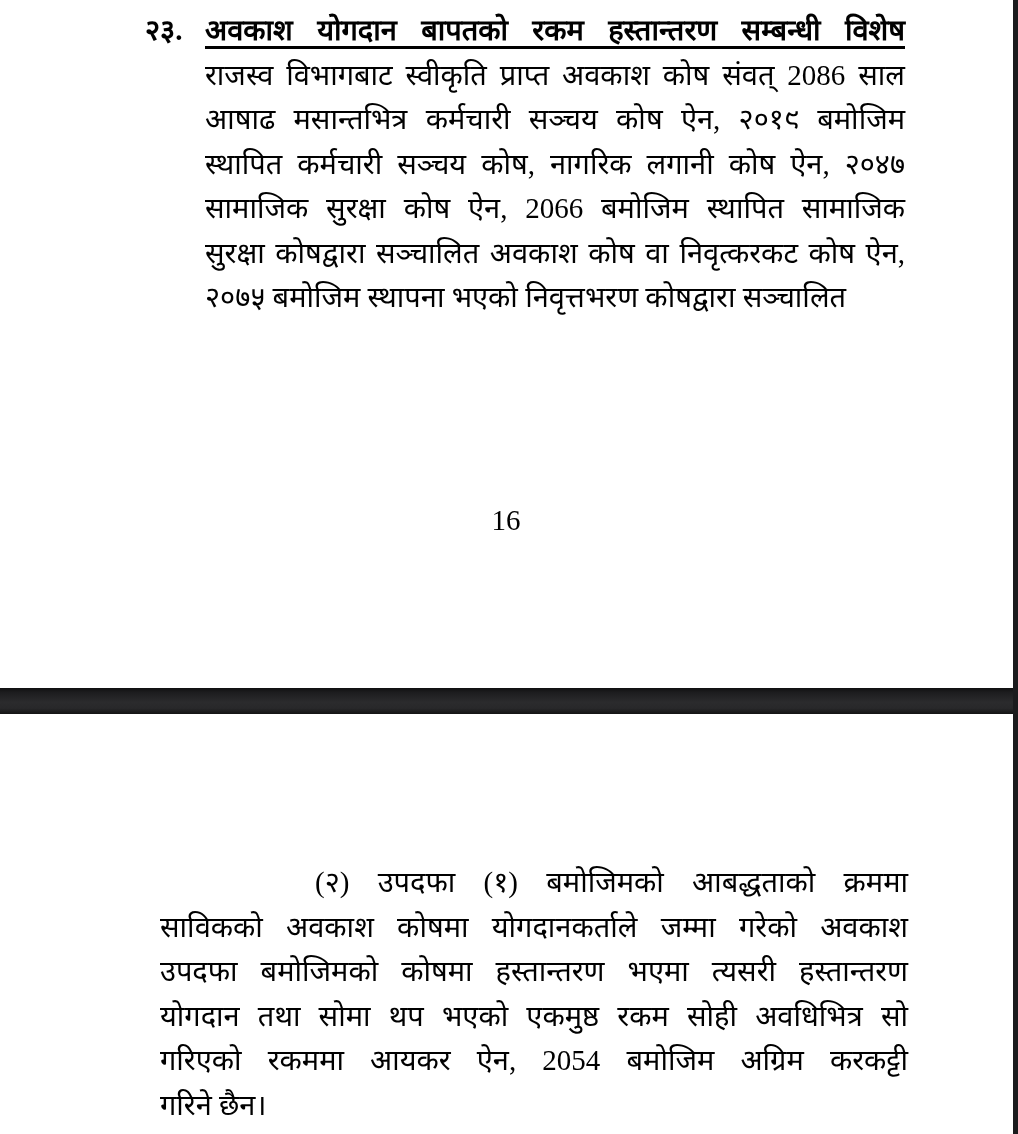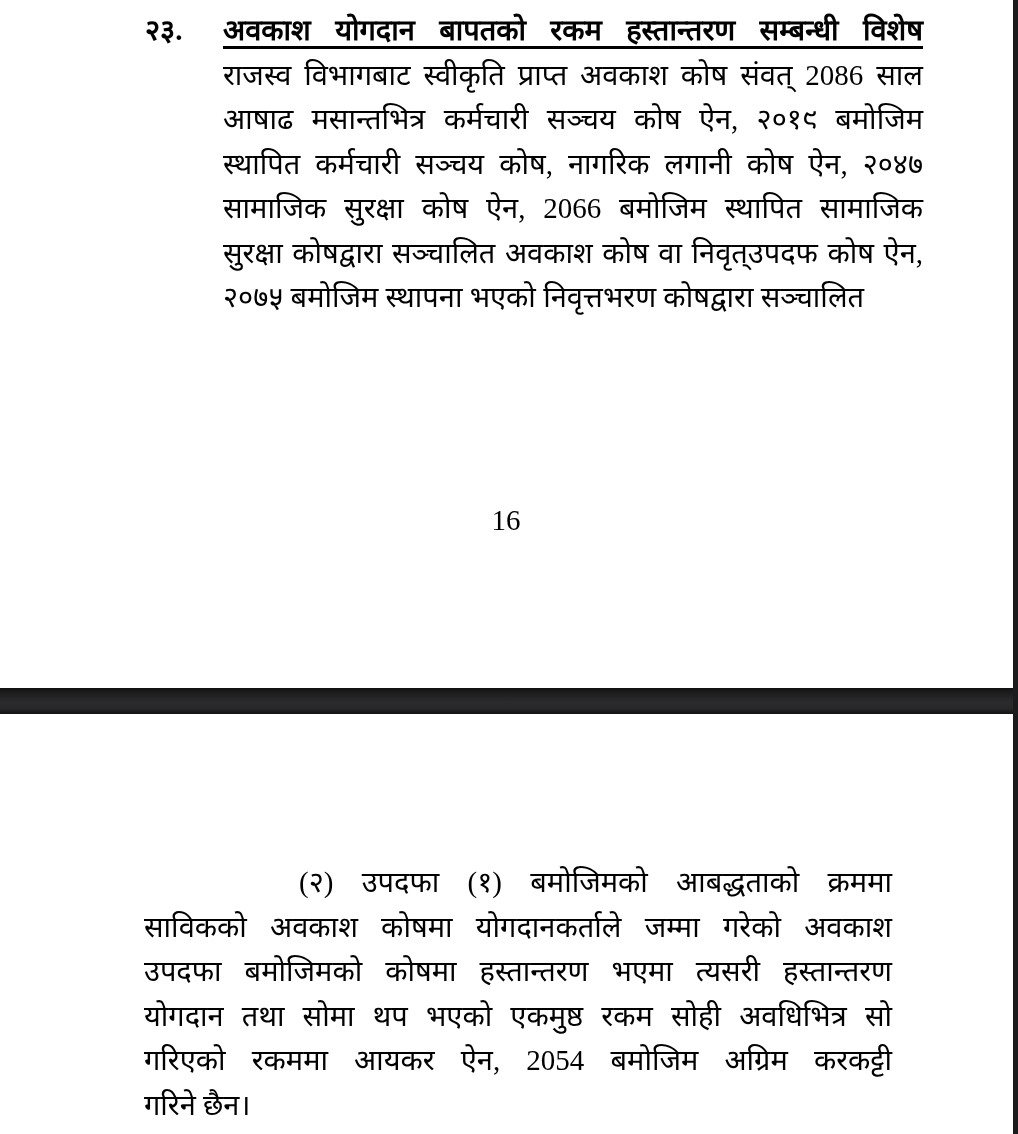--- a/index.html
+++ b/index.html
@@ -33,22 +33,22 @@
     text-underline-offset: 6px;
   }
   #item-number {
     position: absolute;
     left: 113px;
     top: 8px;
     line-height: 44.5px;
     font-weight: 700;
     margin-left: 32px;
   }
-  #para1 { left: 223px; top: 8px;  width: 700px; }
-  #para2 { left: 144px; top: 860px; width: 748px; }
+  #para1 { left: 205px; top: 8px;  width: 700px; }
+  #para2 { left: 160px; top: 860px; width: 748px; }
   #page-number {
     position: absolute;
     left: 0; top: 498px;
     width: 1012px;
     line-height: 44.5px;
     text-align: center;
   }
   #separator-bar {
     position: absolute;
     left: 0; top: 688px;
@@ -68,21 +68,21 @@
 <div id="page">
 
   <div id="item-number">२३.</div>
 
   <div id="para1" class="para">
     <div class="line"><span class="seg-bold">अवकाश योगदान बापतको रकम हस्तान्तरण सम्बन्धी विशेष</span><span></span></div>
     <div class="line"><span>राजस्व विभागबाट स्वीकृति प्राप्त अवकाश कोष संवत् 2086 साल</span></div>
     <div class="line"><span>आषाढ मसान्तभित्र कर्मचारी सञ्चय कोष ऐन, २०१९ बमोजिम</span></div>
     <div class="line"><span>स्थापित कर्मचारी सञ्चय कोष, नागरिक लगानी कोष ऐन, २०४७</span></div>
     <div class="line"><span>सामाजिक सुरक्षा कोष ऐन, 2066 बमोजिम स्थापित सामाजिक</span></div>
-    <div class="line"><span>सुरक्षा कोषद्वारा सञ्चालित अवकाश कोष वा निवृत्उपदफ कोष ऐन,</span></div>
+    <div class="line"><span>सुरक्षा कोषद्वारा सञ्चालित अवकाश कोष वा निवृत्करकट कोष ऐन,</span></div>
     <div class="line"><span>२०७५ बमोजिम स्थापना भएको निवृत्तभरण कोषद्वारा सञ्चालित</span></div>
   </div>
 
   <div id="page-number">16</div>
 
   <div id="separator-bar"></div>
 
   <div id="para2" class="para">
     <div class="line"><span>(२) उपदफा (१) बमोजिमको आबद्धताको क्रममा</span></div>
     <div class="line"><span>साविकको अवकाश कोषमा योगदानकर्ताले जम्मा गरेको अवकाश</span></div>

